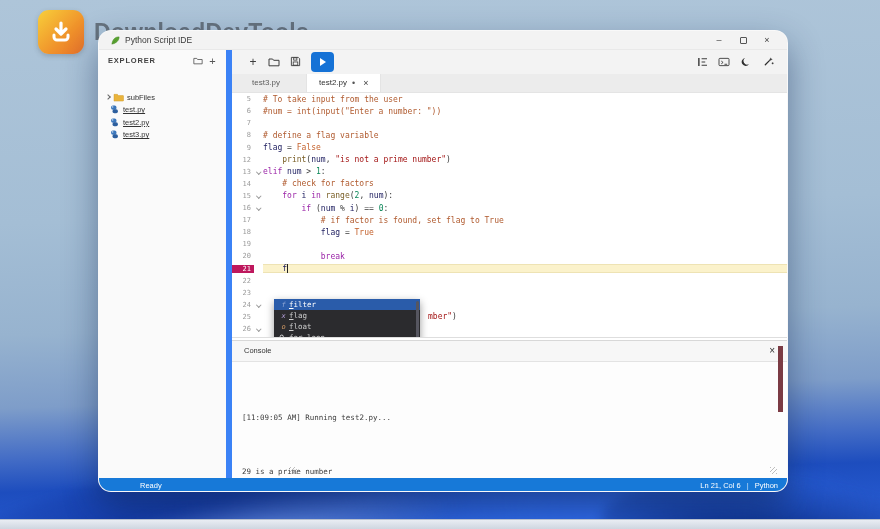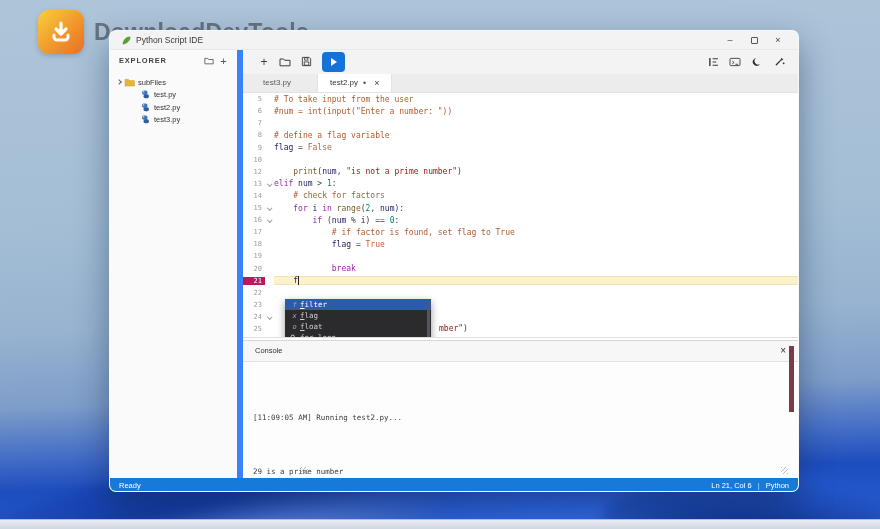--- a/index.html
+++ b/index.html
@@ -12,40 +12,40 @@
   .sw3 { left:40px; top:495px; width:420px; height:90px; background:radial-gradient(ellipse at 50% 50%, #6d95ea 0%, rgba(109,149,234,0) 70%); transform:rotate(-10deg); }
   .sw4 { left:600px; top:480px; width:400px; height:120px; background:radial-gradient(ellipse at 40% 50%, #0a2a80 0%, rgba(10,42,128,0) 70%); transform:rotate(6deg); }
 
   
   .brand { position:absolute; left:38px; top:10px; display:flex; align-items:center; gap:10px; z-index:1; }
   .brand-icon { width:46px; height:44px; border-radius:11px; background:linear-gradient(135deg,#f8cf3a 0%,#f0932b 60%,#e8712a 100%);
     display:flex; align-items:center; justify-content:center; box-shadow:0 2px 5px rgba(60,60,60,.25); }
   .brand-title { font-size:23px; font-weight:bold; color:#67737e; letter-spacing:.2px; }
 
   
-  .window { position:absolute; left:109px; top:30px; width:690px; height:462px; background:#f3f3f3;
-    border-radius:7px; box-shadow:0 14px 34px rgba(15,35,75,.45); z-index:2; overflow:hidden; border:1px solid rgba(255,255,255,.5); }
+  .window { position:absolute; left:98px; top:30px; width:690px; height:462px; background:#f3f3f3;
+    border-radius:13px; box-shadow:0 14px 34px rgba(15,35,75,.45); z-index:2; overflow:hidden; border:1px solid rgba(255,255,255,.5); }
   .titlebar { height:18px; display:flex; align-items:center; padding:0 8px 0 12px; background:#f3f3f3; }
   .titlebar .app-title { font-size:8.5px; color:#3a3a3a; margin-left:5px; flex:1; }
   .win-btn { width:24px; height:14px; display:flex; align-items:center; justify-content:center; color:#444; font-size:9px; cursor:default; }
   .max-box { width:7px; height:7px; border:1px solid #555; border-radius:1px; }
 
   .body { display:flex; height:429px; border-top:1px solid #e9e9e9; }
 
   
   .sidebar { width:133px; background:#fafafa; border-right:6px solid #3b82f6; }
   .explorer-head { display:flex; align-items:center; height:21px; padding:0 6px 0 9px; }
   .explorer-label { font-size:7.5px; font-weight:bold; letter-spacing:.8px; color:#424242; flex:1; }
   .x-icon { width:15px; height:13px; display:flex; align-items:center; justify-content:center; color:#555; }
-  .tree { margin-top:5px; }
+  .tree { margin-top:20px; }
   .tree-row { display:flex; align-items:center; height:12.5px; padding-left:5px; font-size:7.5px; color:#333; cursor:default; }
   .tree-row .chev { width:7px; display:flex; justify-content:center; }
   .chev-r { width:4px; height:4px; border-right:1px solid #666; border-bottom:1px solid #666; transform:rotate(-45deg); }
   .tree-row .ticon { width:13px; display:flex; justify-content:center; margin:0 2px 0 1px; }
-  .tree-row.file { padding-left:28px; }
+  .tree-row.file { padding-left:8px;text-decoration:underline; }
 
   
   .main { position:relative; flex:1; display:flex; flex-direction:column; background:#fff; }
   .toolbar { height:26px; background:#f3f3f3; display:flex; align-items:center; padding:0 10px 0 12px; }
   .tb-btn { width:18px; height:18px; display:flex; align-items:center; justify-content:center; margin-right:3px; color:#3c3c3c; border-radius:3px; }
   .run-btn { width:23px; height:20px; background:#1572d6; border-radius:4px; display:flex; align-items:center; justify-content:center; margin-left:4px; }
   .run-tri { width:0; height:0; border-left:6px solid #fff; border-top:4px solid transparent; border-bottom:4px solid transparent; margin-left:1px; }
   .tb-right { margin-left:auto; display:flex; }
   .tb-right .tb-btn { margin:0 0 0 4px; }
 
@@ -89,21 +89,21 @@
   .console-close { color:#333; font-size:10px; }
   .console-body { flex:1; background:#fdfdfd; padding:8px 0 0 10px; position:relative; }
   .con-line { font-family:"DejaVu Sans Mono", monospace; font-size:7.5px; color:#3c3c3c; height:11px;margin-top:43px; }
   .con-line.success { color:#2f9e44; }
   .con-scrollbar { position:absolute; right:4px; top:-16px; width:5px; height:66px; background:#7b3b44; }
   .grip { position:absolute; width:7px; height:7px; opacity:.55;
     background:repeating-linear-gradient(135deg,#8a8a8a 0 1px, transparent 1px 3px); }
 
   
   .statusbar { height:15px; background:#1779d8; display:flex; align-items:center; padding:0 9px; color:#fff; font-size:7.5px; }
-  .statusbar .sb-left { flex:1; }
+  .statusbar .sb-left { flex:1;margin-left:32px; }
   .statusbar .sep { margin:0 6px; opacity:.75; }
 
   
   .taskbar { position:absolute; left:0; bottom:0; width:880px; height:10px; z-index:3;
     background:linear-gradient(#e9edf3,#cfd6e0); border-top:1px solid #b9c1cd; }
 
   svg { display:block; }
 </style>
 </head>
 <body>
@@ -273,25 +273,20 @@
                 <span class="ln">8</span>
                 <span class="fold"></span>
                 <span class="code"><span class="tk-comment"># define a flag variable</span></span>
               </div>
               <div class="line">
                 <span class="ln">9</span>
                 <span class="fold"></span>
                 <span class="code"><span class="tk-var">flag</span><span class="tk-op"> = </span><span class="tk-bool">False</span></span>
               </div>
               <div class="line">
-                <span class="ln">10</span>
-                <span class="fold"></span>
-                <span class="code"></span>
-              </div>
-              <div class="line">
                 <span class="ln">12</span>
                 <span class="fold"></span>
                 <span class="code"><span class="tk-plain">    </span><span class="tk-fn">print</span><span class="tk-op">(</span><span class="tk-var">num</span><span class="tk-op">, </span><span class="tk-str">"is not a prime number"</span><span class="tk-op">)</span></span>
               </div>
               <div class="line">
                 <span class="ln">13</span>
                 <span class="fold">
                   <span class="fold-chev"></span>
                 </span>
                 <span class="code"><span class="tk-kw">elif</span><span class="tk-plain"> </span><span class="tk-var">num</span><span class="tk-op"> &gt; </span><span class="tk-num">1</span><span class="tk-op">:</span></span>

